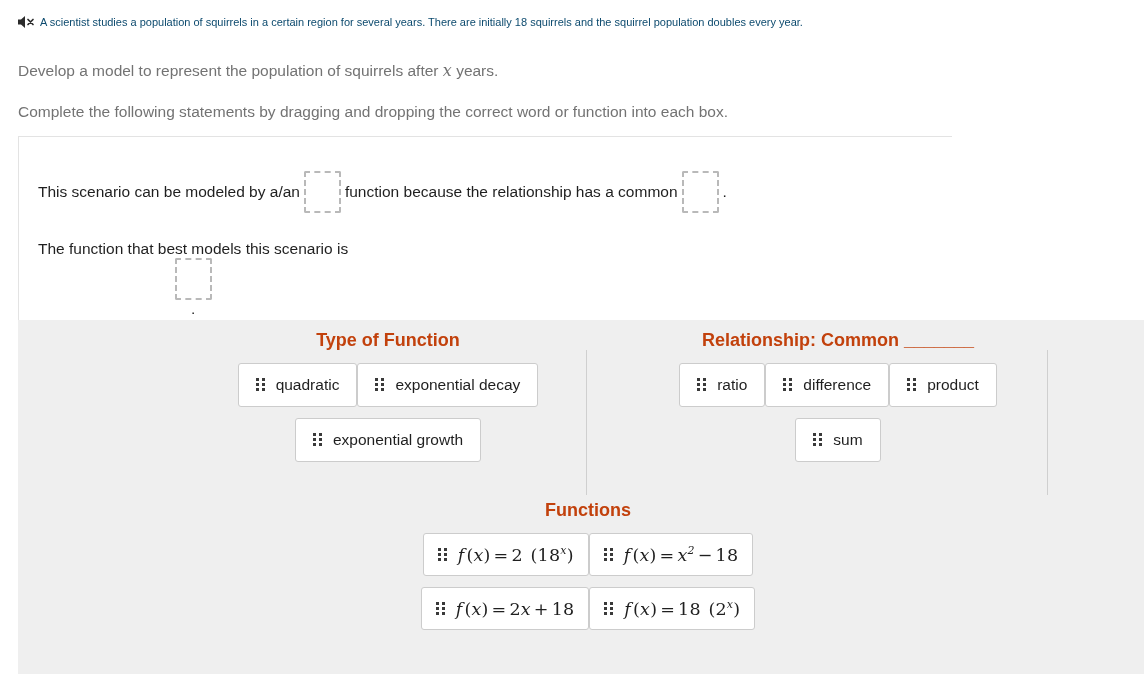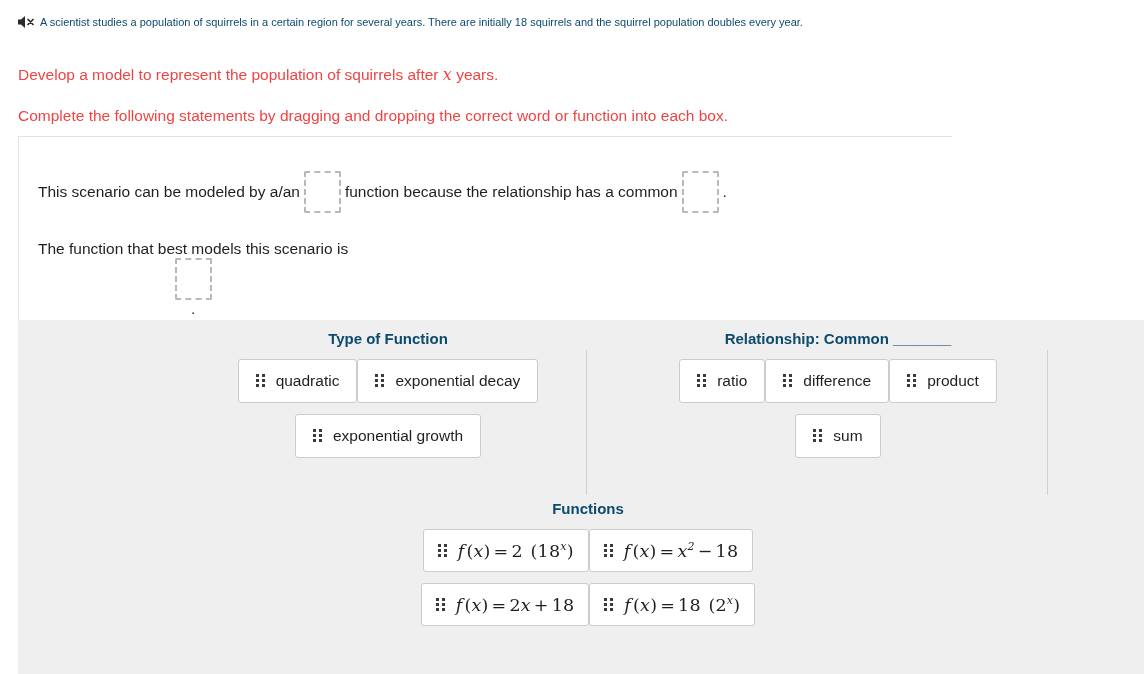--- a/index.html
+++ b/index.html
@@ -18,22 +18,22 @@
     position: relative;
   }
 
   
   .prompt {
     padding: 0;
     margin: 0;
   }
   .prompt-line {
     font-size: 15.5px;
-    line-height: 31px;
-    color: #ef4444;
+    line-height: 23px;
+    color: #737373;
     white-space: nowrap;
   }
   .prompt-row1 {
     position: absolute;
     left: 16px;
     top: 10px;
     display: flex;
     align-items: flex-start;
     width: 1200px;
   }
@@ -118,23 +118,23 @@
     height: 145px;
     background: #cfcfcf;
   }
   .bank-divider.d1 { left: 568px; }
   .bank-divider.d2 { left: 1029px; }
 
   .group {
     position: absolute;
   }
   .group-title {
-    font-size: 15px;
+    font-size: 18px;
     font-weight: bold;
-    color: #0c4a6e;
+    color: #c2410c;
     text-align: center;
     margin-bottom: 12px;
     white-space: nowrap;
   }
   .chip-row {
     display: flex;
     justify-content: center;
     gap: 0;
     margin-bottom: 11px;
   }

